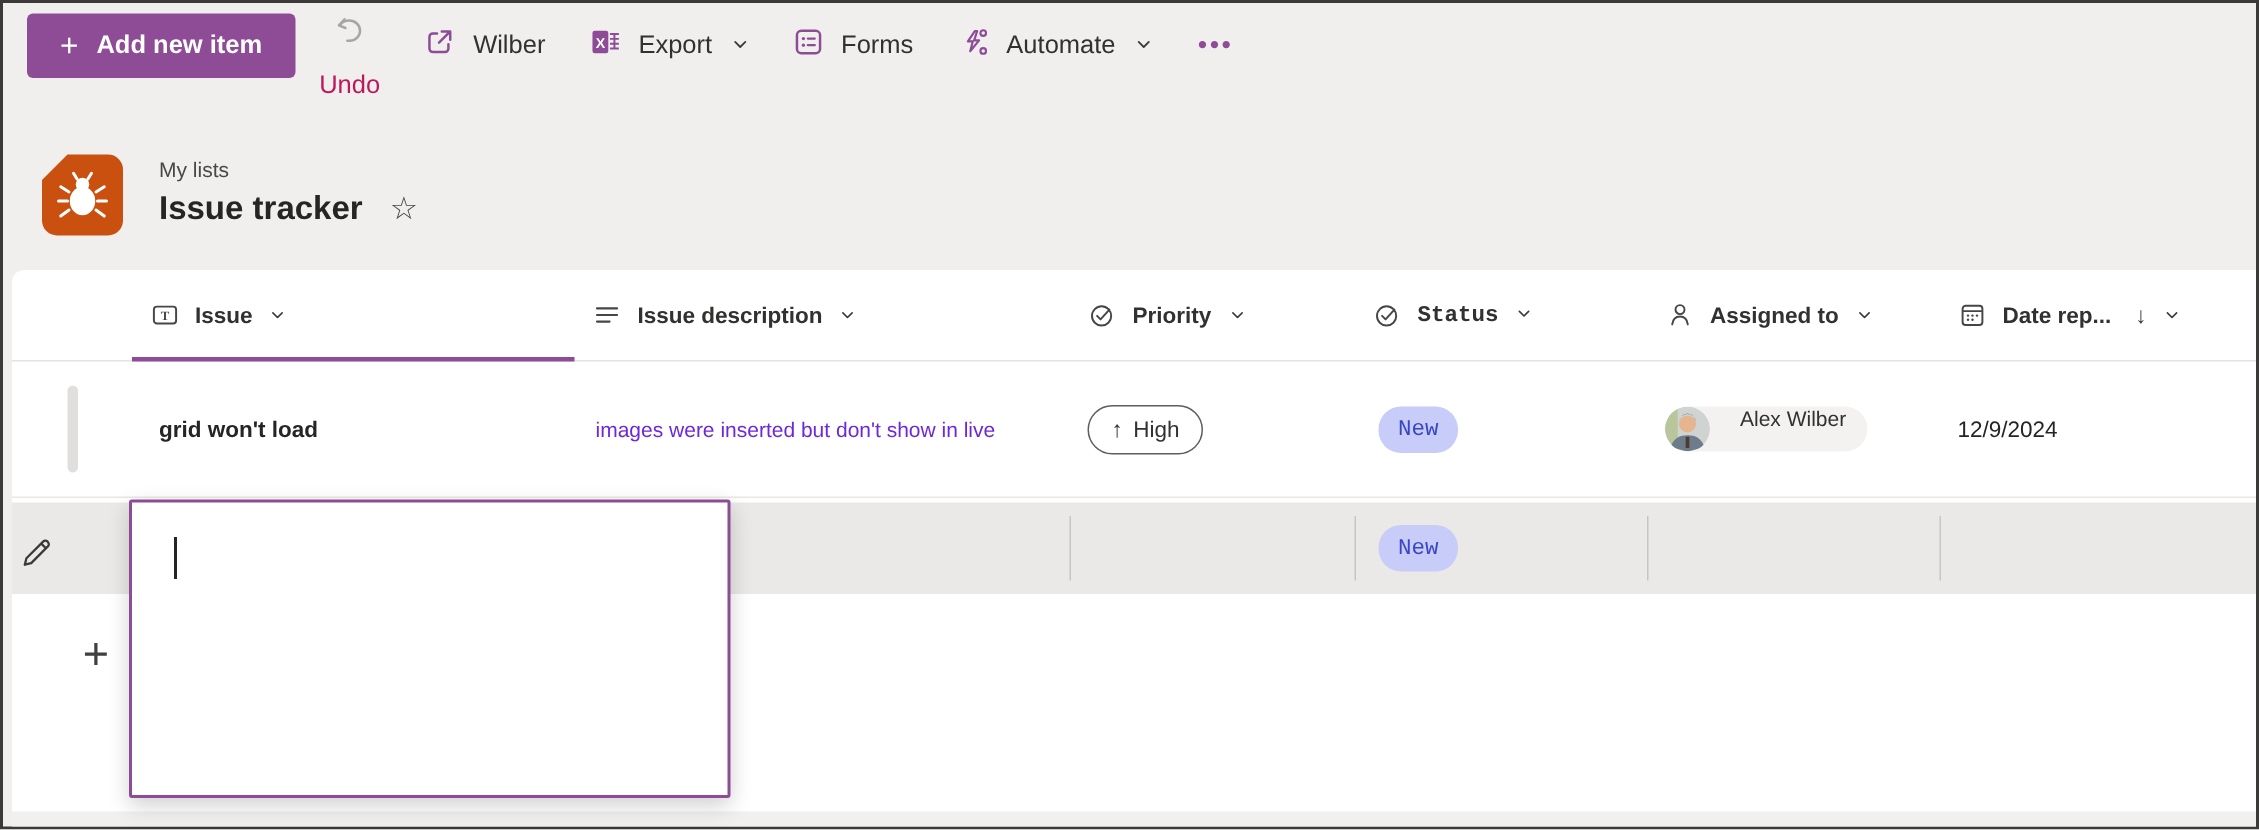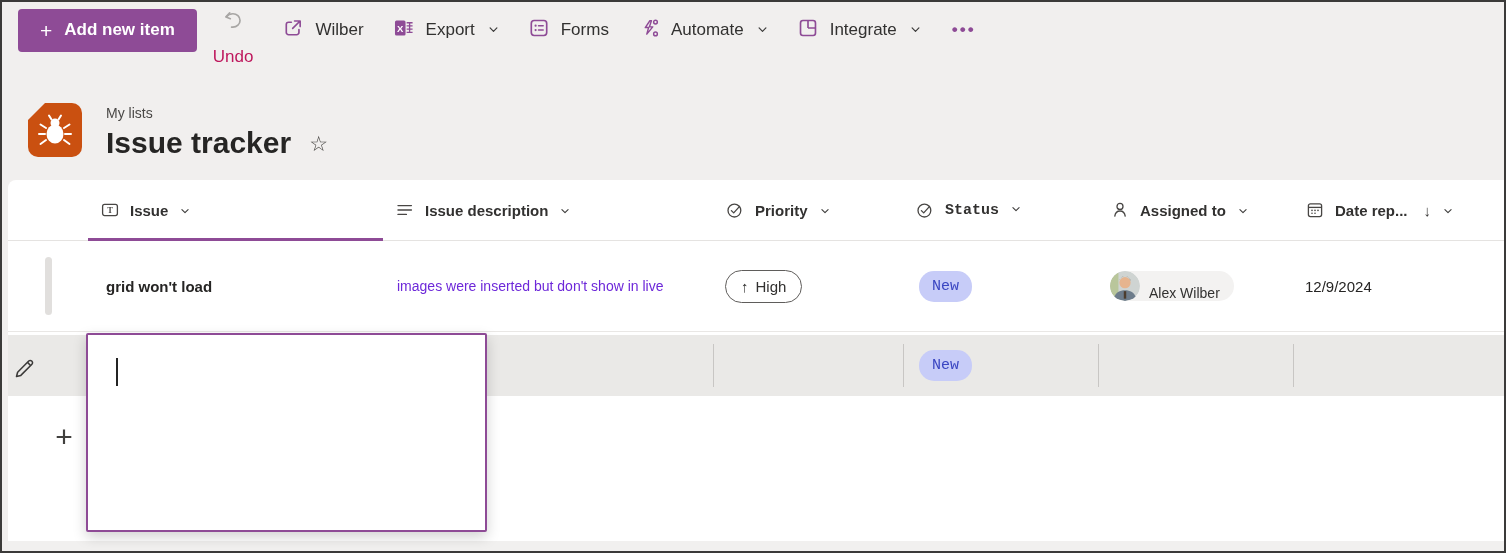--- a/index.html
+++ b/index.html
@@ -25,21 +25,21 @@
   .tb-item.disabled{ color:#be185d;flex-direction:column; }
   .tb-item .chev{ margin-left:2px; }
   .tb-more{ display:flex; align-items:center; height:42px; padding:0 12px; margin-left:6px;
     color:#8e4b96; font-size:17px; font-weight:700; letter-spacing:2px; cursor:pointer;
     background:none; border:none; font-family:inherit;}
   
   .list-header{ position:absolute; left:24px; top:99px; display:flex; gap:22px; }
   .bug-tile{ width:58px; height:58px; position:relative; }
   .titles .crumb{ font-size:14px; color:#4a4846; margin-top:4px; cursor:pointer; }
   .title-row{ display:flex; align-items:center; gap:18px; margin-top:5px; }
-  .title-row .title{ font-size:30px; font-weight:700; color:#262524; }
+  .title-row .title{ font-size:22px; font-weight:700; color:#262524; }
   .title-row .star{ font-size:21px; color:#484644; cursor:pointer; line-height:1; }
   
   .card{ position:absolute; left:6px; right:0; top:178px; bottom:0;
     background:#fff; border-radius:8px 0 0 0; }
   .grow{ display:flex; width:100%; }
   .c0{ width:80px; flex:none; }
   .c1{ width:295px; flex:none; }
   .c2{ width:330px; flex:none; }
   .c3{ width:190px; flex:none; }
   .c4{ width:195px; flex:none;font-family:Liberation Mono, monospace; }
@@ -63,21 +63,21 @@
   .issue-cell{ padding-left:18px; font-size:15px; font-weight:700; color:#262524; }
   .desc-cell{ padding-left:14px; padding-right:26px; font-size:14px; color:#6d28d9;
     line-height:21px; align-items:center; }
   .pri-cell{ padding-left:12px; }
   .pill-outline{ display:flex; align-items:center; gap:7px; height:33px; padding:0 15px;
     border:1px solid #5f5d5b; border-radius:17px; background:#fff; font-size:15px; color:#323130; }
   .status-cell{ padding-left:16px; }
   .badge-new{ display:flex; align-items:center; height:31px; padding:0 13px;
     border-radius:15px; background:#c7ccf8; color:#3a46c2; font-size:15px; }
   .person-cell{ padding-left:12px; }
-  .person-chip{ display:flex; align-items:flex-end; gap:9px; height:30px; padding-right:14px;
+  .person-chip{ display:flex; align-items:flex-start; gap:20px; height:30px; padding-right:14px;
     background:#f3f2f1; border-radius:15px; font-size:14px; color:#323130; }
   .avatar{ width:30px; height:30px; border-radius:50%; overflow:hidden; flex:none; }
   .date-cell{ padding-left:12px; font-size:15px; color:#262524; }
   .spacer3{ height:3px; background:#fff; }
   .row2{ height:61px; background:#eae9e7; }
   .row2 .grow{ height:100%; }
   .row2 .cell{ position:relative; }
   .row2 .divided::before{ content:""; position:absolute; left:0; top:9px; bottom:9px;
     width:1px; background:#c8c6c4; }
   
@@ -161,34 +161,20 @@
           </svg>
       </span>
       <span>Automate</span>
       <span class="chev">
         <svg width="11" height="11" viewBox="0 0 12 12">
             <path d="M2.3 4.3 L6 8 L9.7 4.3" fill="none" stroke="#3b3a39" stroke-width="1.3" stroke-linecap="round" stroke-linejoin="round"></path>
           </svg>
       </span>
     </button>
 
-    <button class="tb-item">
-      <span class="hicon">
-        <svg width="22" height="22" viewBox="0 0 20 20">
-            <rect x="3.2" y="3.2" width="13.6" height="13.6" rx="2.2" fill="none" stroke="#8e4b96" stroke-width="1.5"></rect>
-            <path d="M10 3.2 v6.8 M10 10 h6.8" stroke="#8e4b96" stroke-width="1.5" fill="none"></path>
-          </svg>
-      </span>
-      <span>Integrate</span>
-      <span class="chev">
-        <svg width="11" height="11" viewBox="0 0 12 12">
-            <path d="M2.3 4.3 L6 8 L9.7 4.3" fill="none" stroke="#3b3a39" stroke-width="1.3" stroke-linecap="round" stroke-linejoin="round"></path>
-          </svg>
-      </span>
-    </button>
 
     <button class="tb-more">
       <span>•••</span>
     </button>
   </div>
 
   <div class="list-header">
     <div class="bug-tile">
       <svg width="58" height="58" viewBox="0 0 58 58">
         <path d="M19 2 H46 a10 10 0 0 1 10 10 V46 a10 10 0 0 1 -10 10 H12 A10 10 0 0 1 2 46 V19 Z" fill="#ca5010"></path>

